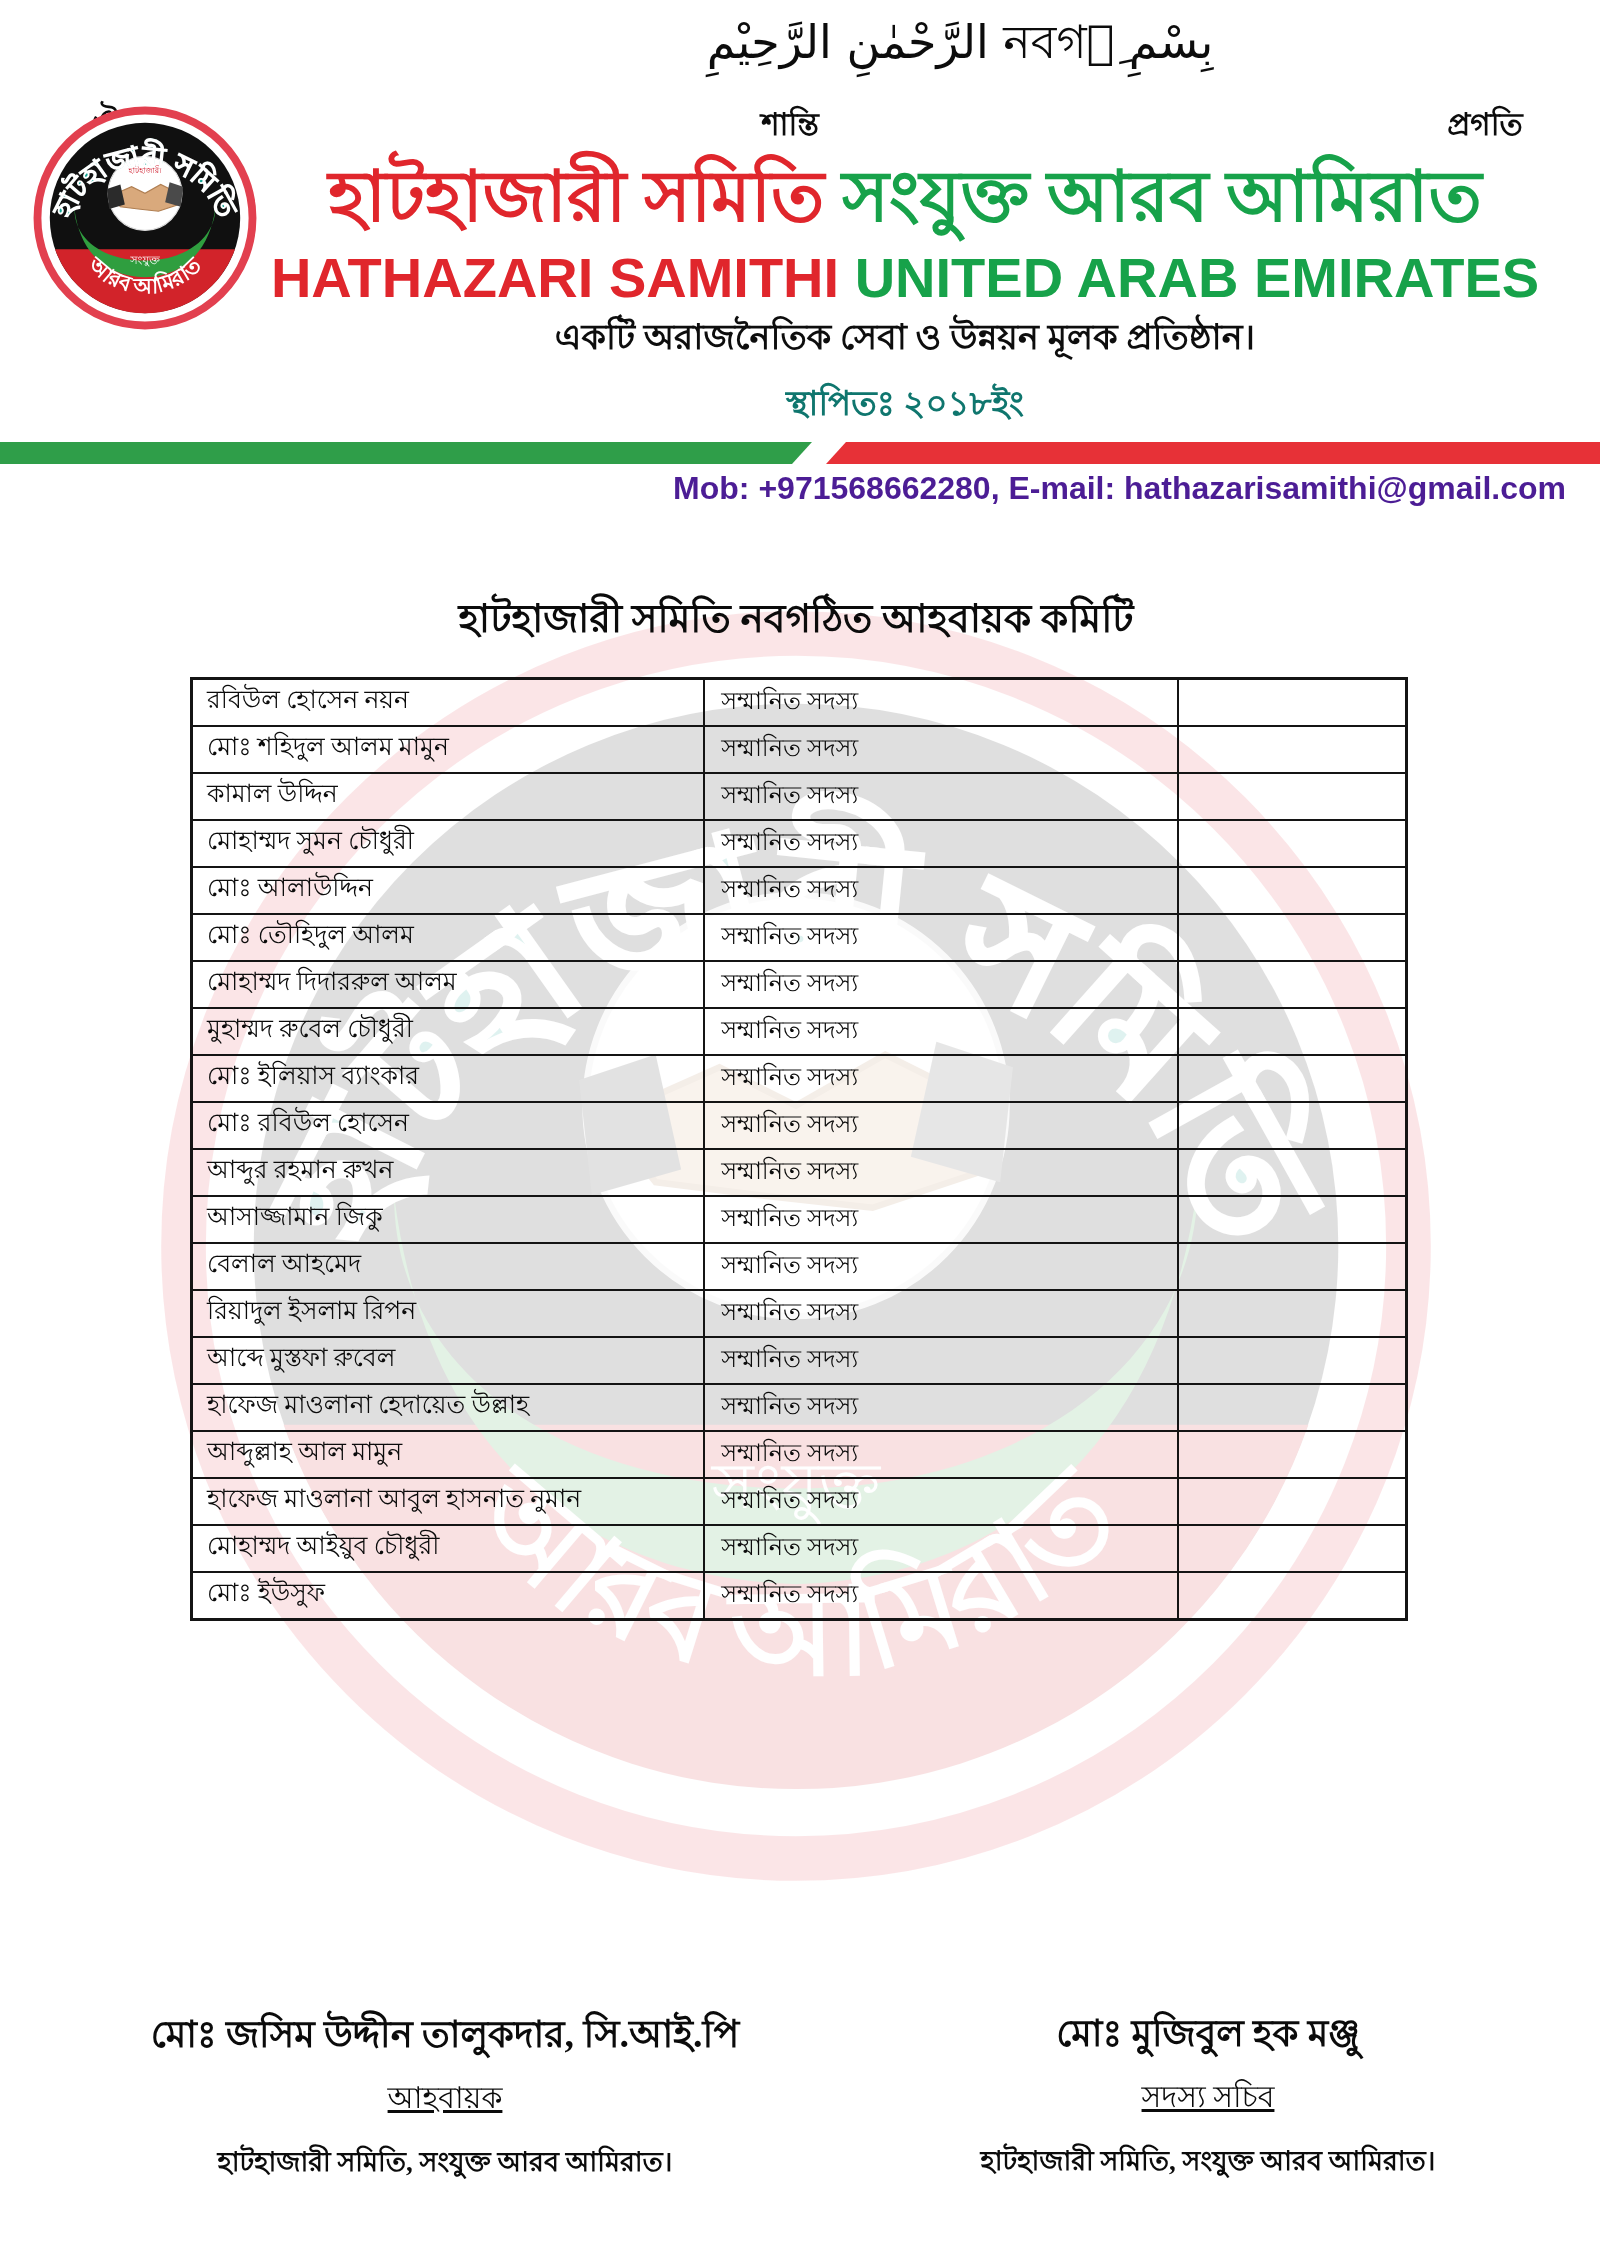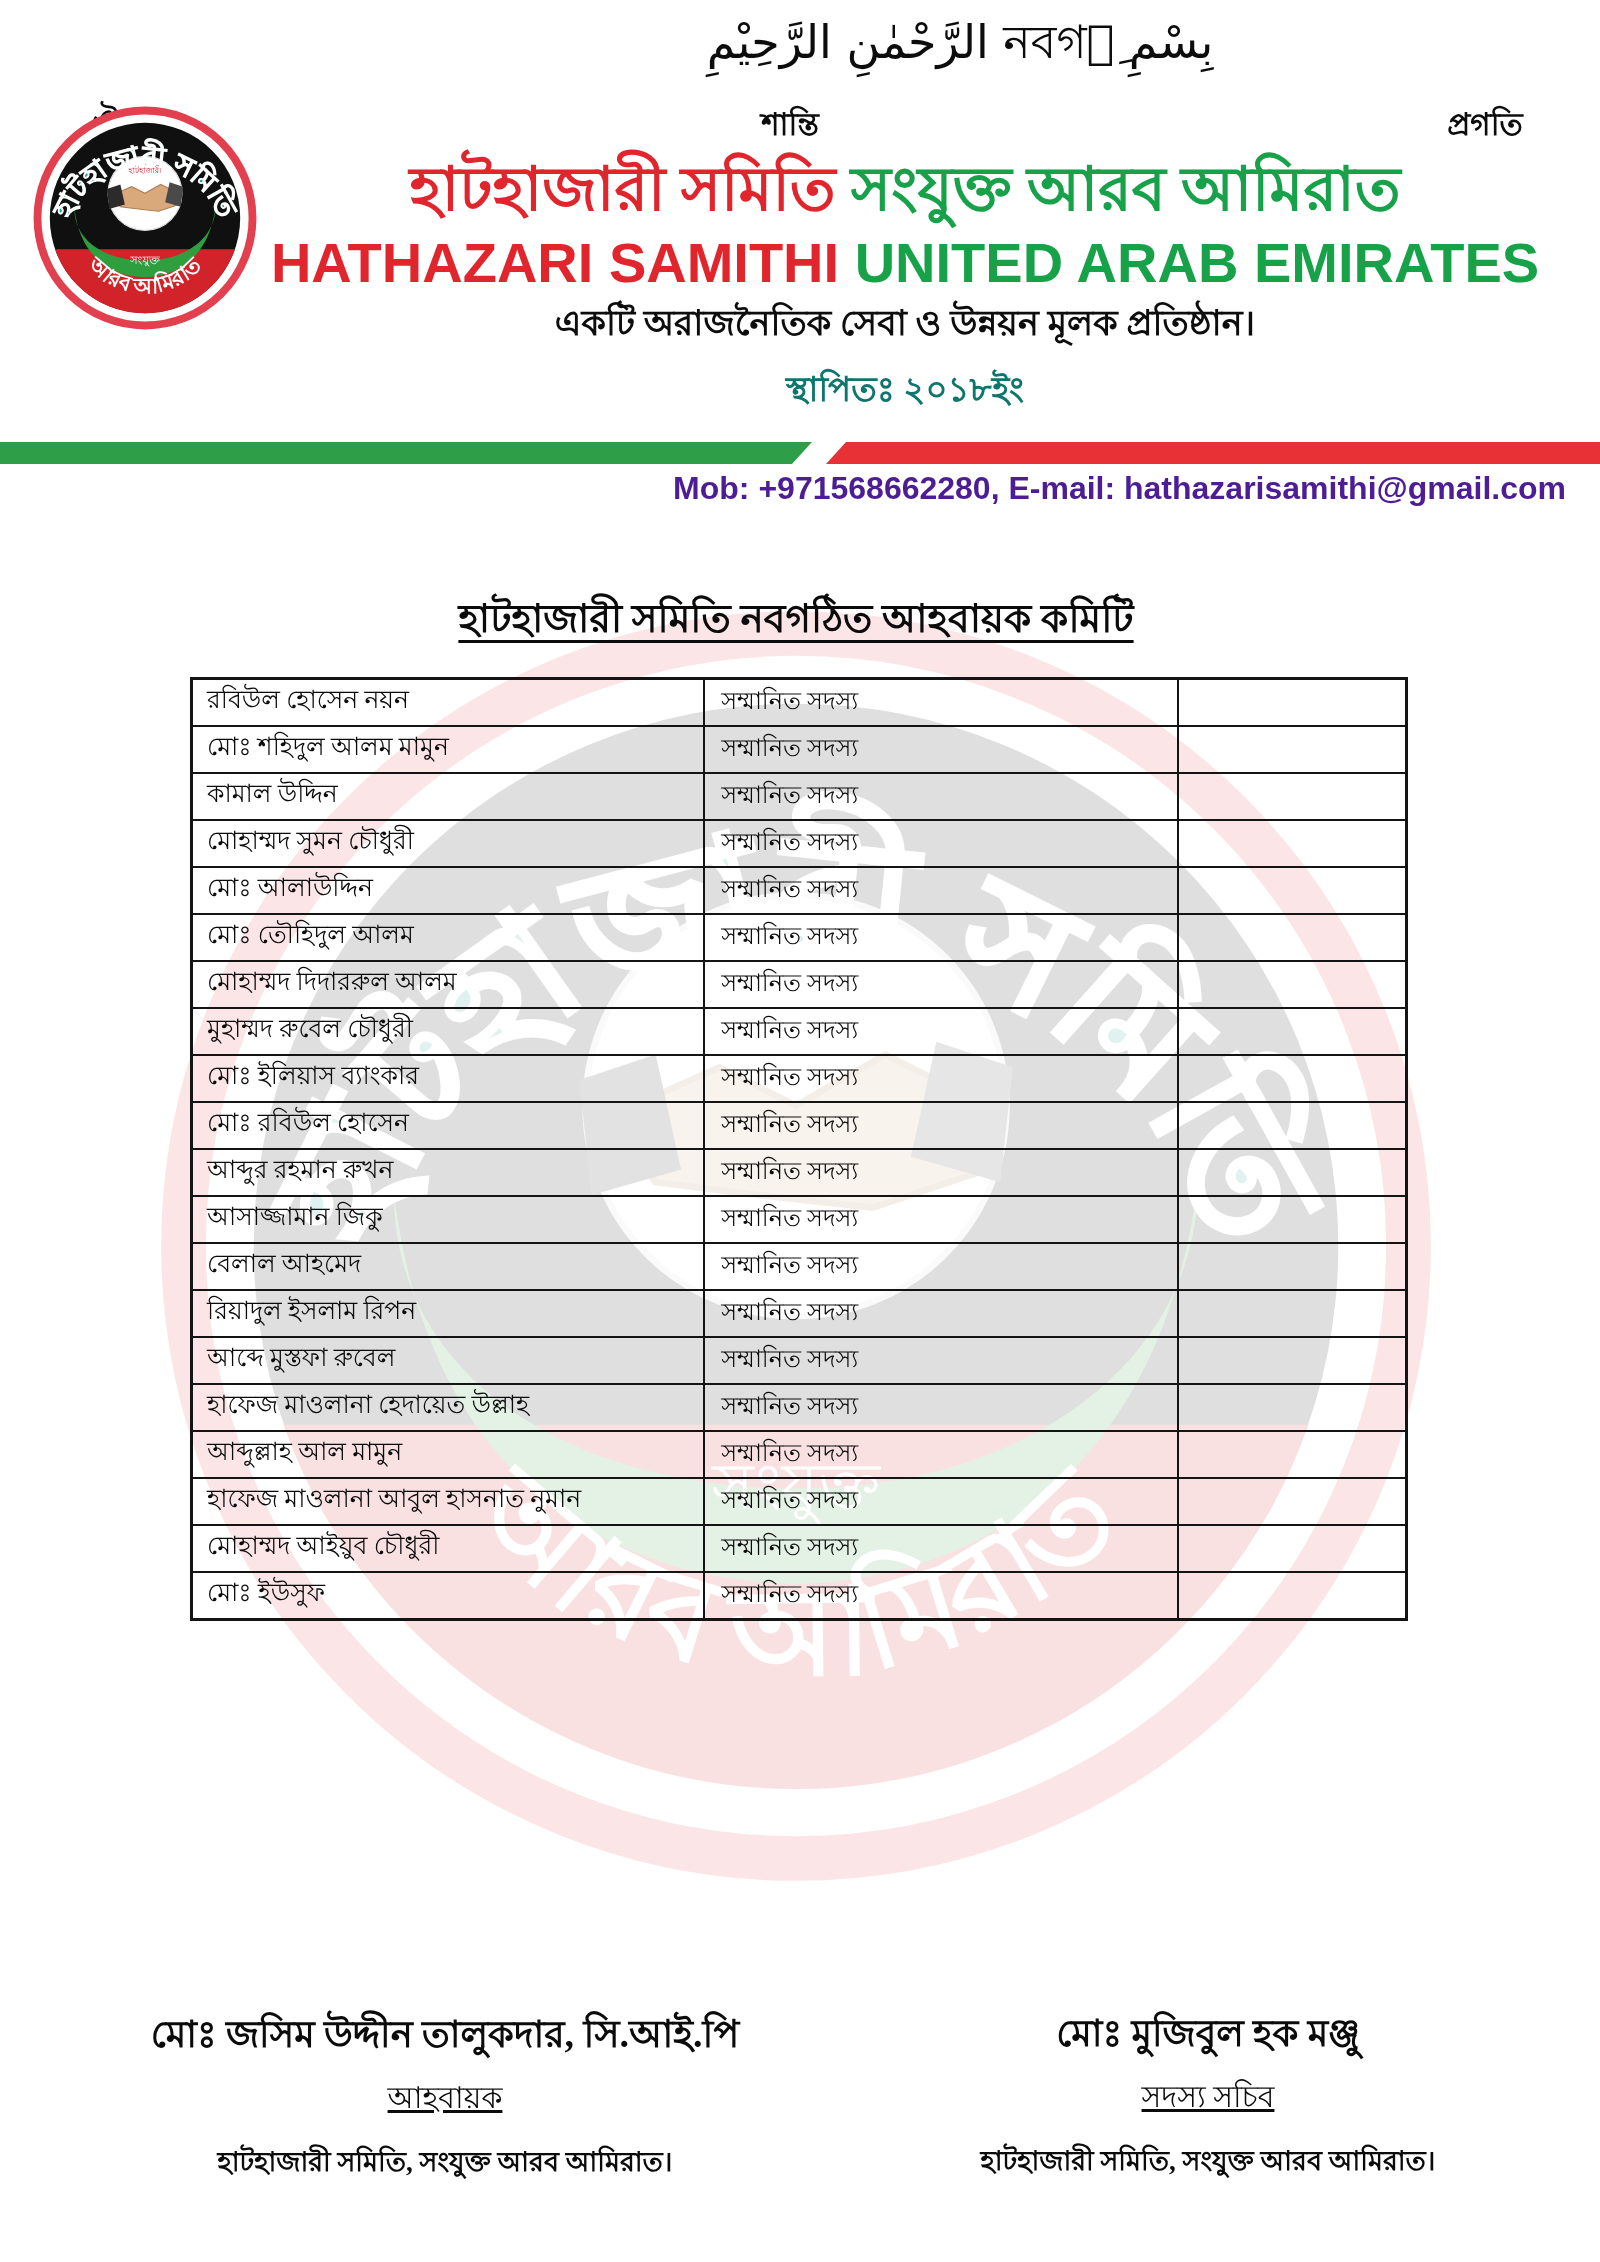--- a/index.html
+++ b/index.html
@@ -41,21 +41,21 @@
   }
   .motto{position:absolute;font-size:31px;font-weight:600;color:#0c0c0c;text-align:center;}
   .motto-left{left:45px;top:96px;width:150px;}
   .motto-center{left:700px;top:100px;width:180px;}
   .motto-right{left:1385px;top:100px;width:200px;}
 
   .logo-wrap{position:absolute;left:33px;top:104px;width:224px;height:228px;}
   .logo-wrap svg{width:100%;height:100%;}
 
   .header-block{position:absolute;left:262px;top:146px;width:1286px;text-align:center;line-height:1.15;}
-  .title-bn{font-size:61px;font-weight:700;letter-spacing:0;line-height:1.45;white-space:nowrap;}
+  .title-bn{font-size:71px;font-weight:700;letter-spacing:0;line-height:1.45;white-space:nowrap;}
   .title-bn .red{color:var(--brand-red);}
   .title-bn .green{color:var(--brand-green);}
   .title-en{font-family:"Liberation Sans","DejaVu Sans",sans-serif;font-size:56px;font-weight:700;line-height:1.02;white-space:nowrap;}
   .title-en .red{color:var(--brand-red);}
   .title-en .green{color:var(--brand-green);margin-top:28px;}
   .tagline{font-size:35px;font-weight:600;margin-top:12px;color:#0d0d0d;}
   .established{font-size:34px;font-weight:600;margin-top:26px;color:#0f766e;}
 
   .band{position:absolute;left:0;top:442px;width:1600px;height:22px;}
   .band .green{
@@ -72,21 +72,21 @@
     font-family:"Liberation Sans","DejaVu Sans",sans-serif;
     font-size:32px;font-weight:700;color:#4c1d95;letter-spacing:0;
   }
 
   
   .section-heading{
     position:absolute;left:0;top:588px;width:1592px;text-align:center;
     font-size:39px;font-weight:700;color:#0b0b0b;
   }
   .section-heading span{
-    text-decoration:underline;text-decoration-thickness:3px;text-underline-offset:8px;margin-top:32px;
+    text-decoration-thickness:3px;text-underline-offset:8px;margin-top:32px;
   }
 
   
   table.members{
     position:absolute;left:190px;top:677px;width:1218px;height:731px;
     border-collapse:collapse;table-layout:fixed;
     background:transparent;
     border:3px solid #141414;
   }
   table.members td{

